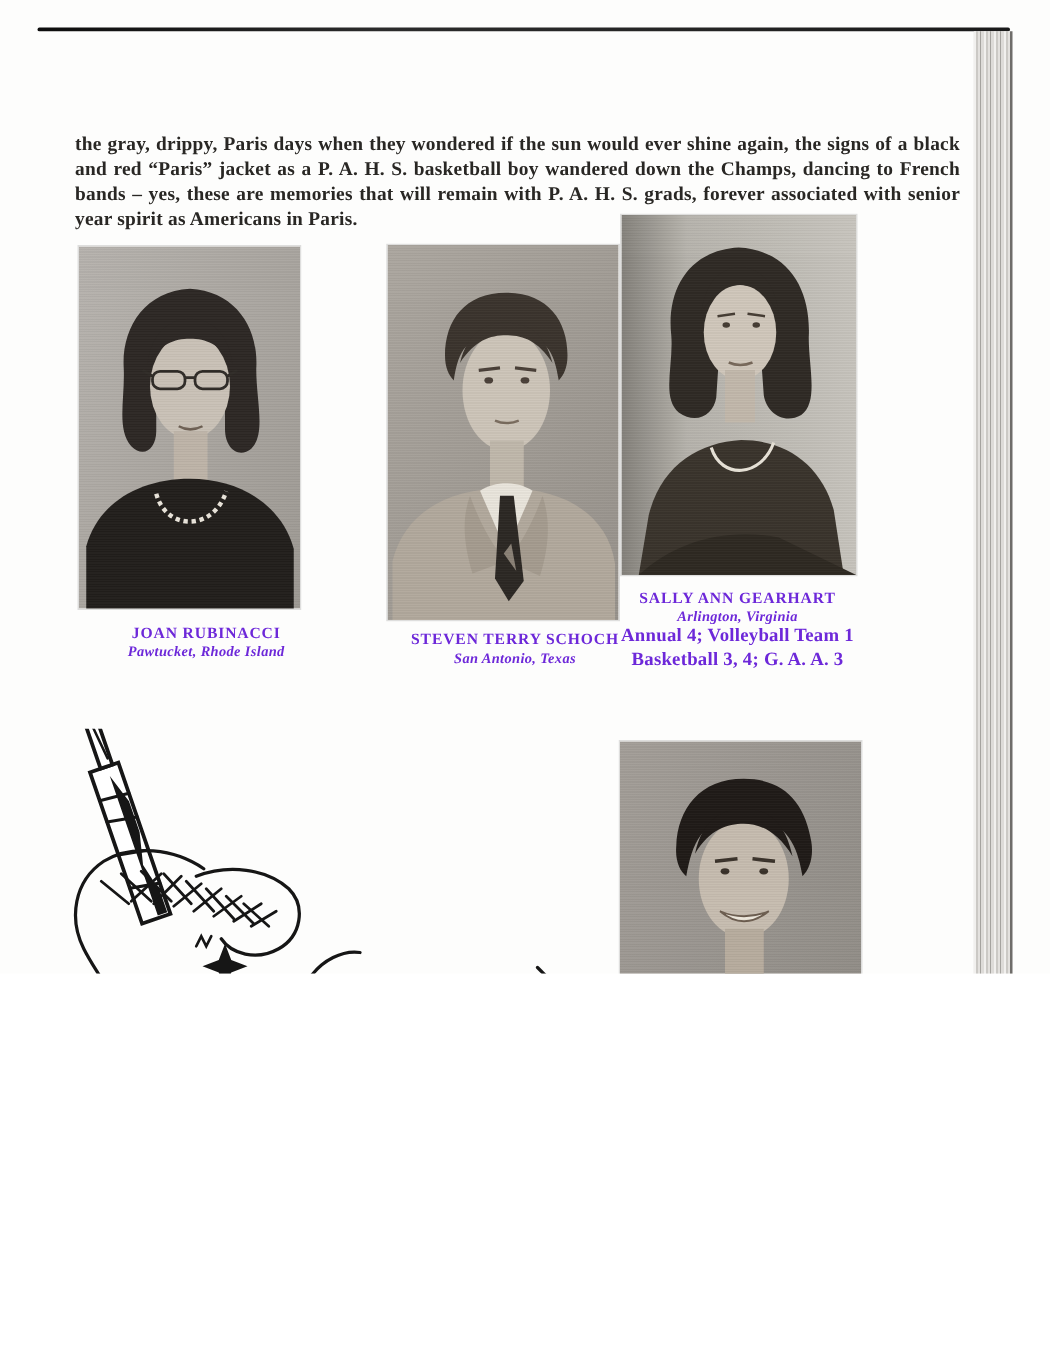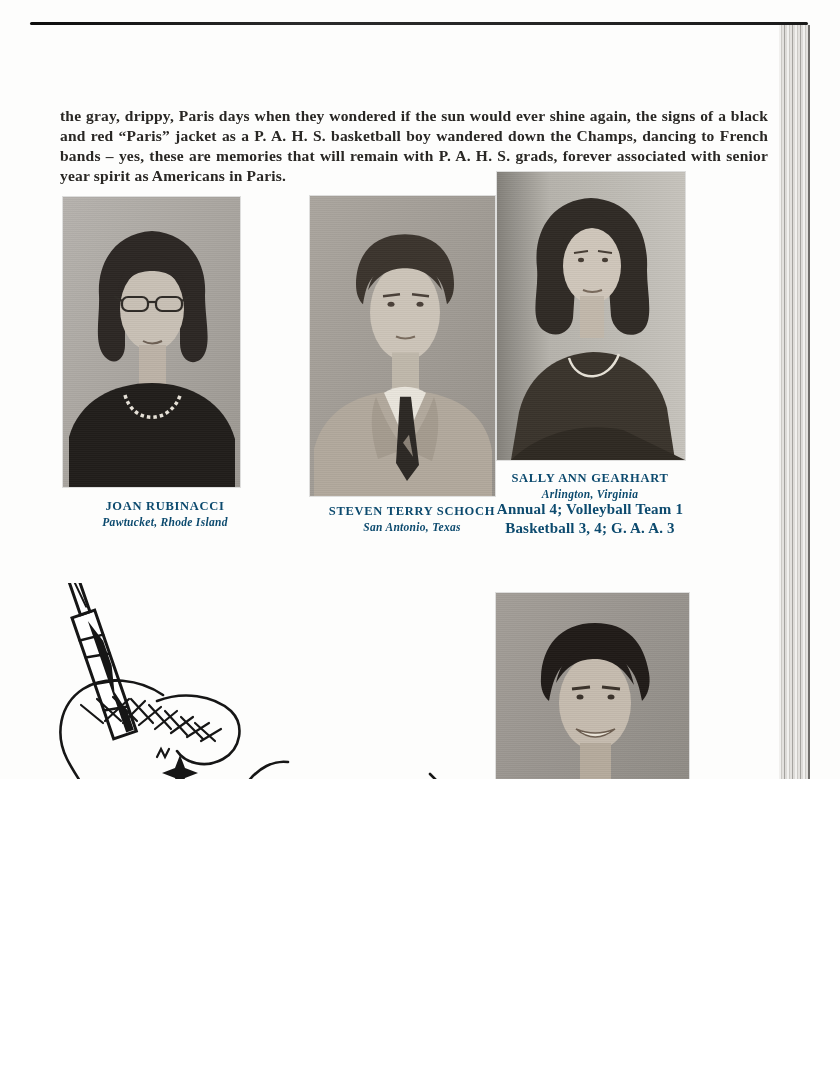--- a/index.html
+++ b/index.html
@@ -26,21 +26,21 @@
   .photo{position:absolute;overflow:hidden;box-shadow:0 0 0 1px rgba(0,0,0,0.12);}
   .photo svg{display:block;width:100%;height:100%;}
   .photo::after{content:"";position:absolute;inset:0;pointer-events:none;
     background:repeating-linear-gradient(0deg,rgba(255,255,255,0.025) 0 1px,rgba(0,0,0,0.03) 1px 2px);}
   .photo-joan{left:63px;top:197px;width:177px;height:290px;}
   .photo-steven{left:310px;top:196px;width:185px;height:300px;}
   .photo-sally{left:497px;top:172px;width:188px;height:288px;}
   .photo-louis{left:496px;top:593px;width:193px;height:292px;}
 
   
-  .caption{position:absolute;text-align:center;color:#0c4a6e;}
+  .caption{position:absolute;text-align:center;color:#6d28d9;}
   .caption .name{font-weight:bold;font-size:12.5px;letter-spacing:0.7px;}
   .caption .home{font-style:italic;font-weight:bold;font-size:11.5px;margin-top:2px;letter-spacing:0.3px;}
   .caption .act{font-weight:bold;font-size:15px;line-height:1.25;letter-spacing:0.2px;}
   .cap-joan{left:70px;top:499px;width:190px;}
   .cap-steven{left:312px;top:504px;width:200px;}
   .cap-sally{left:492px;top:471px;width:196px;}
   .cap-louis{left:308px;top:626px;width:196px;}
 
   
   .illo{position:absolute;}

